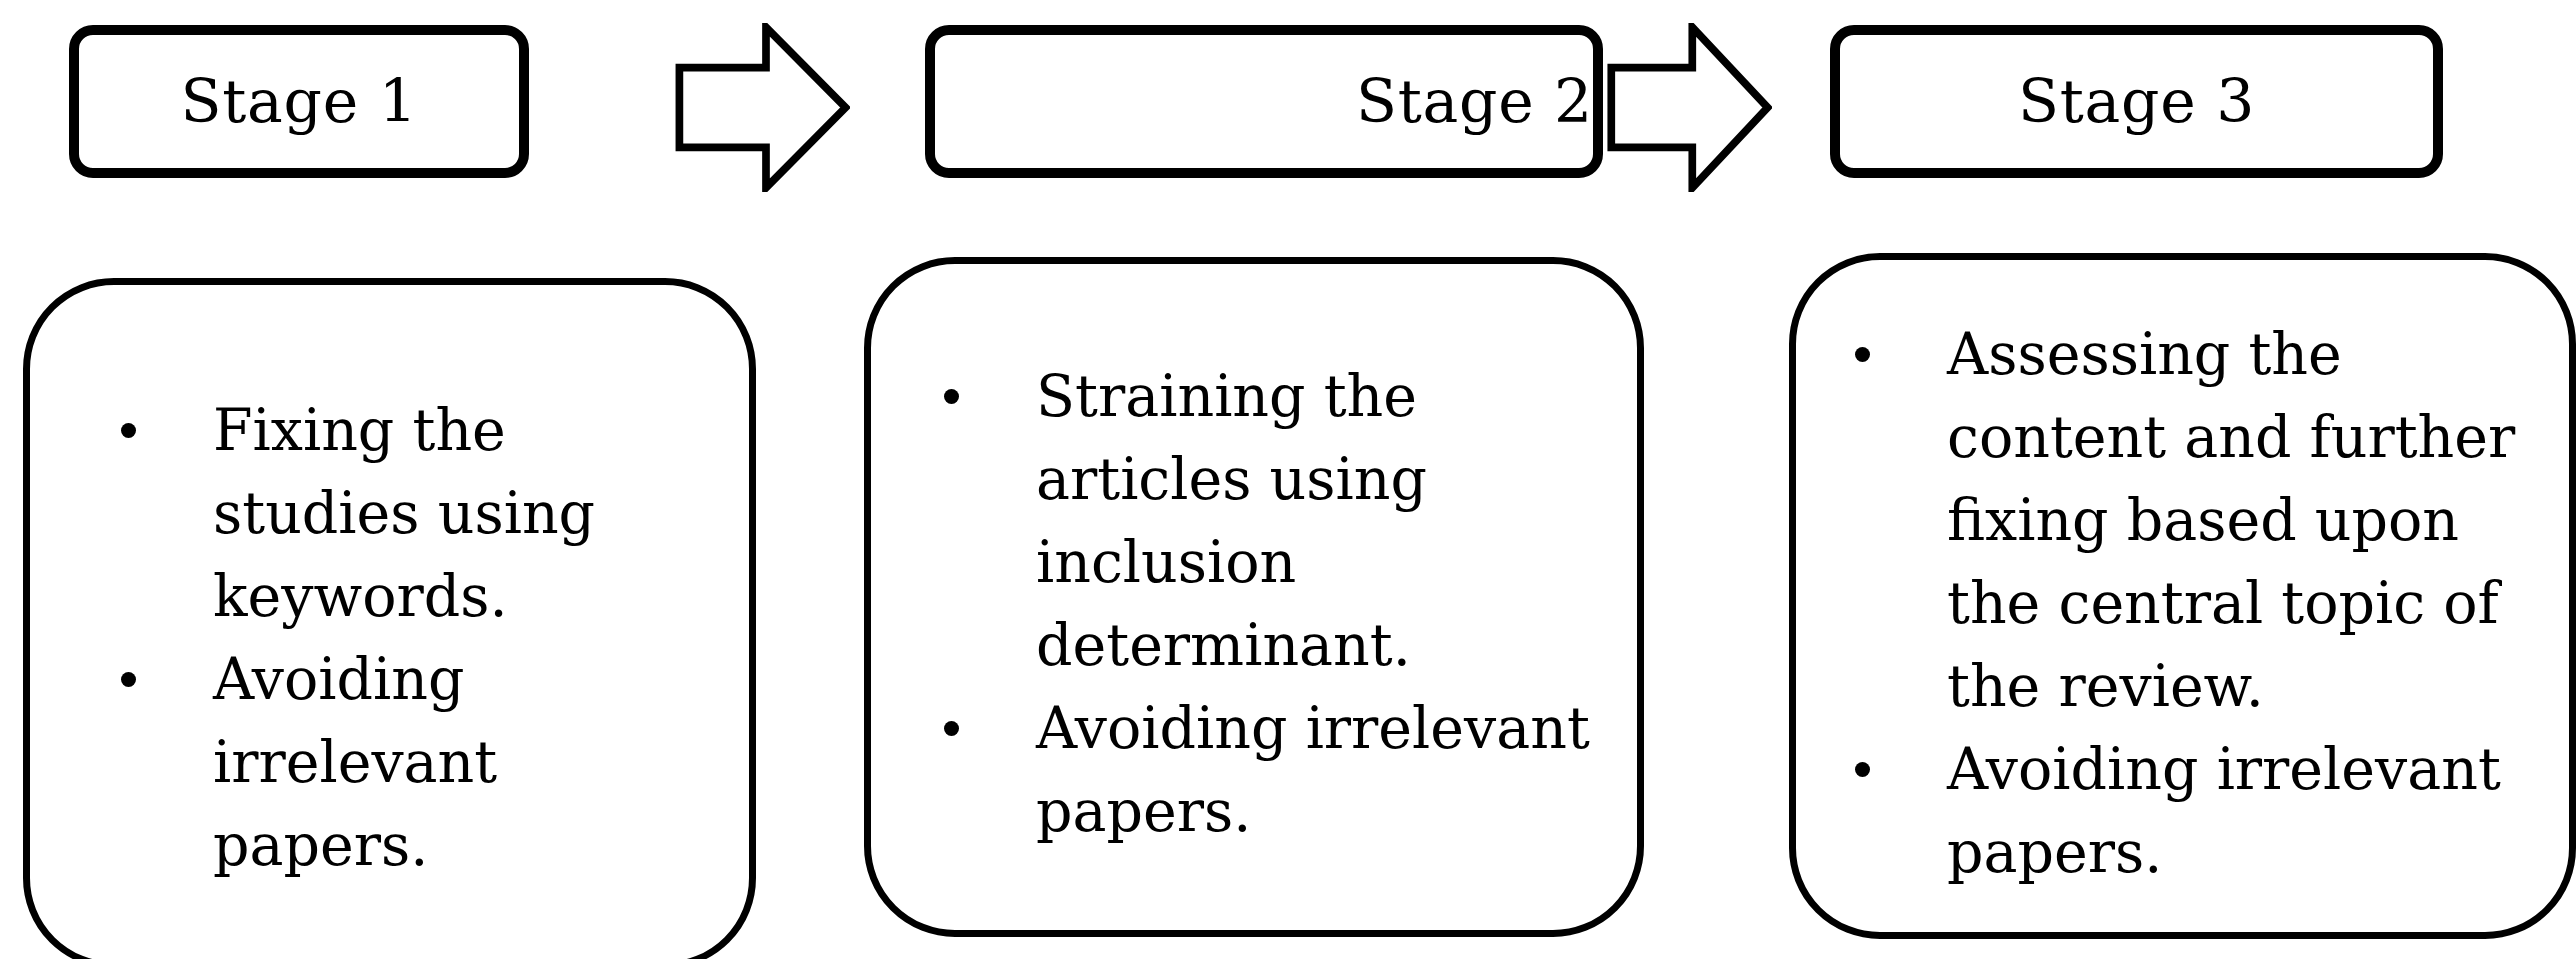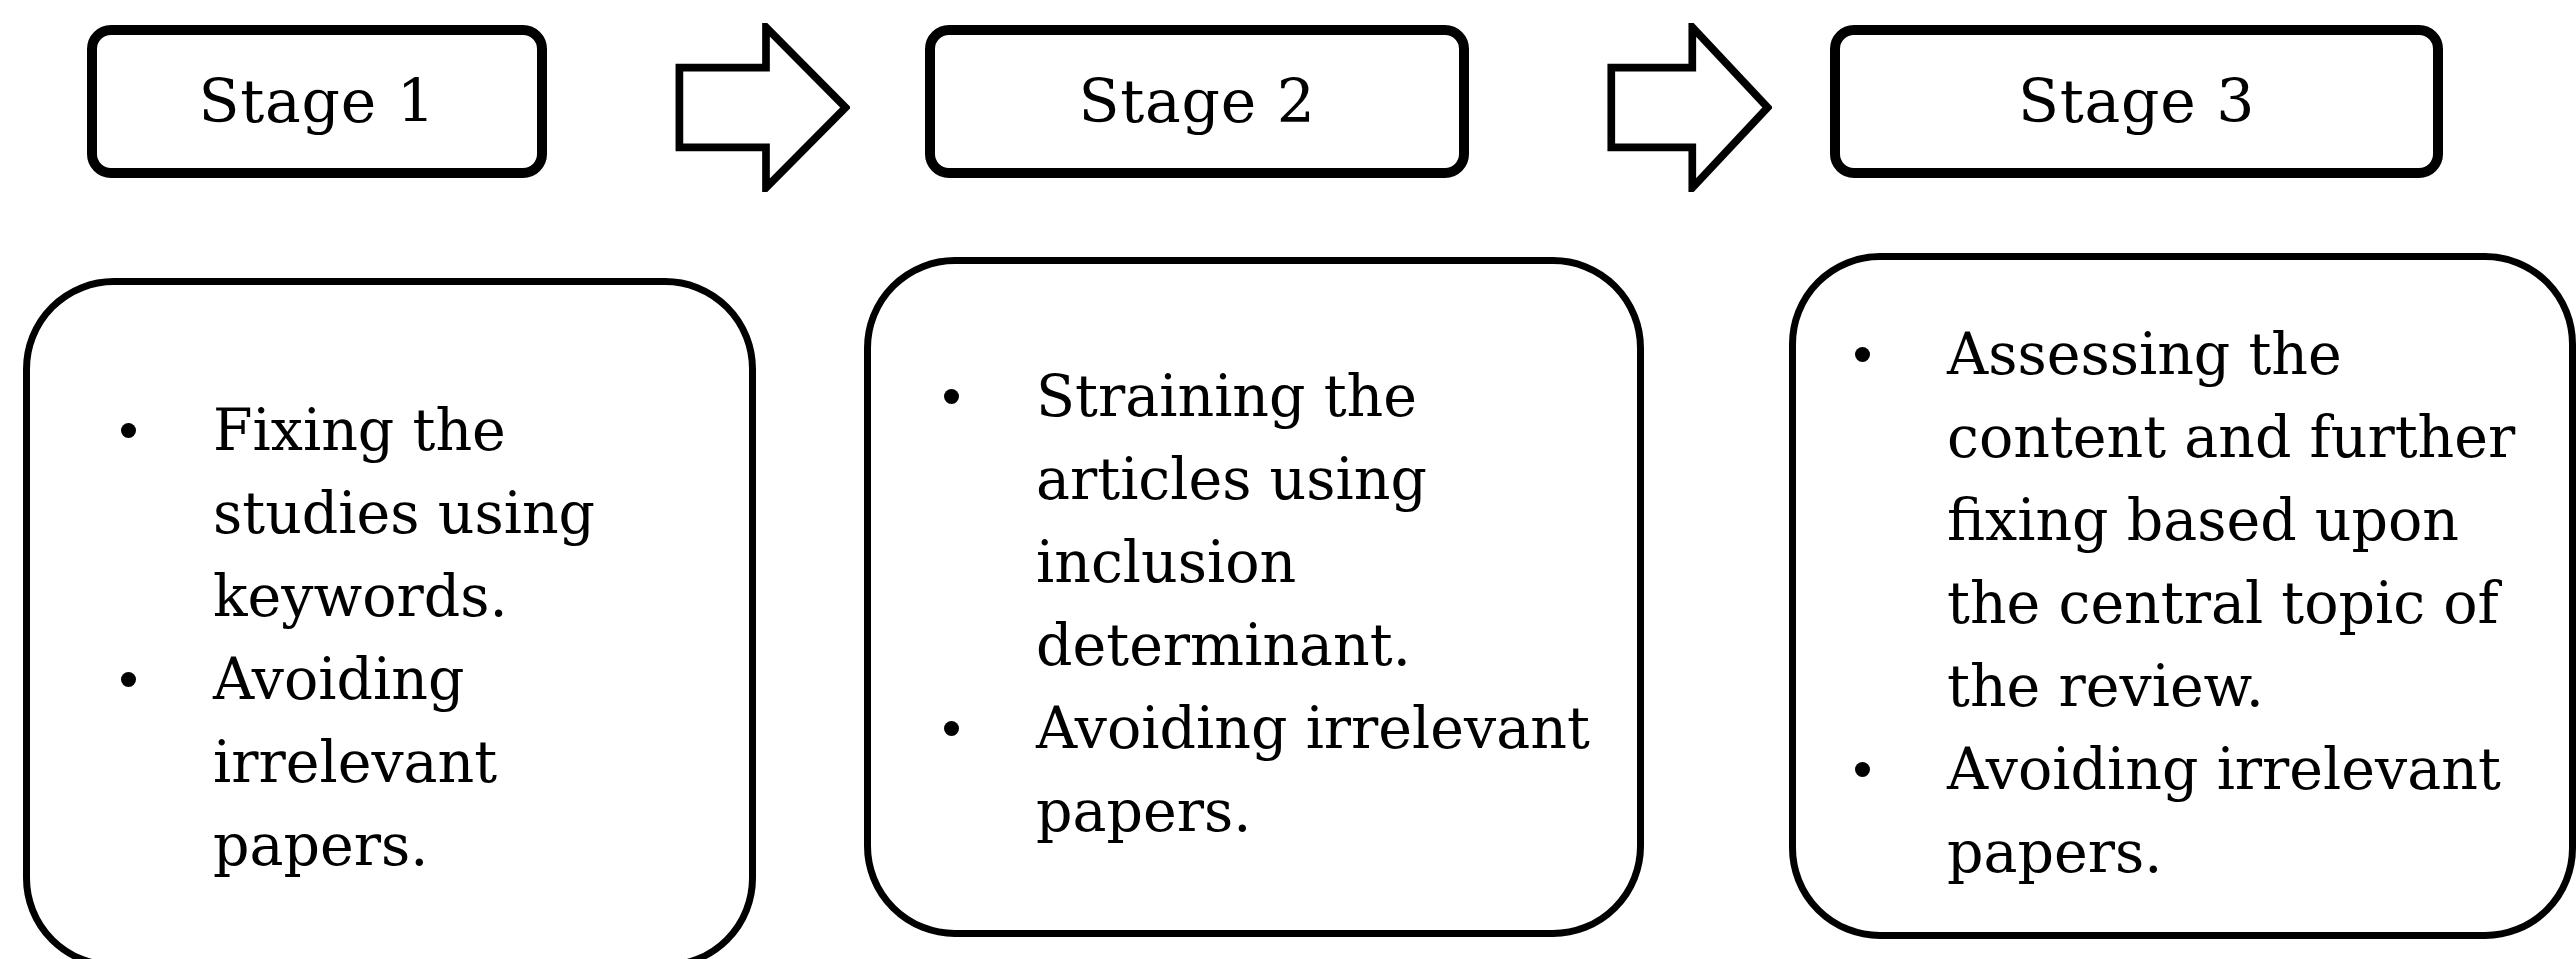--- a/index.html
+++ b/index.html
@@ -26,22 +26,22 @@
     box-sizing: border-box;
     border: 10.5px solid #000000;
     border-radius: 24px;
     background: #ffffff;
     display: flex;
     align-items: center;
     justify-content: center;
     font-size: 60px;
     letter-spacing: 0.7px;
   }
-  .stage-header.h1 { left: 87px;   width: 460px; }
-  .stage-header.h2 { left: 925px; width: 544px; }
+  .stage-header.h1 { left: 69px;   width: 460px; }
+  .stage-header.h2 { left: 925px; width: 678px; justify-content: flex-end; }
   .stage-header.h3 { left: 1830px; width: 613px; }
 
   
   .flow-arrow {
     position: absolute;
     top: 23px;
   }
   .flow-arrow.a1 { left: 675px; }
   .flow-arrow.a2 { left: 1607px; }
 

